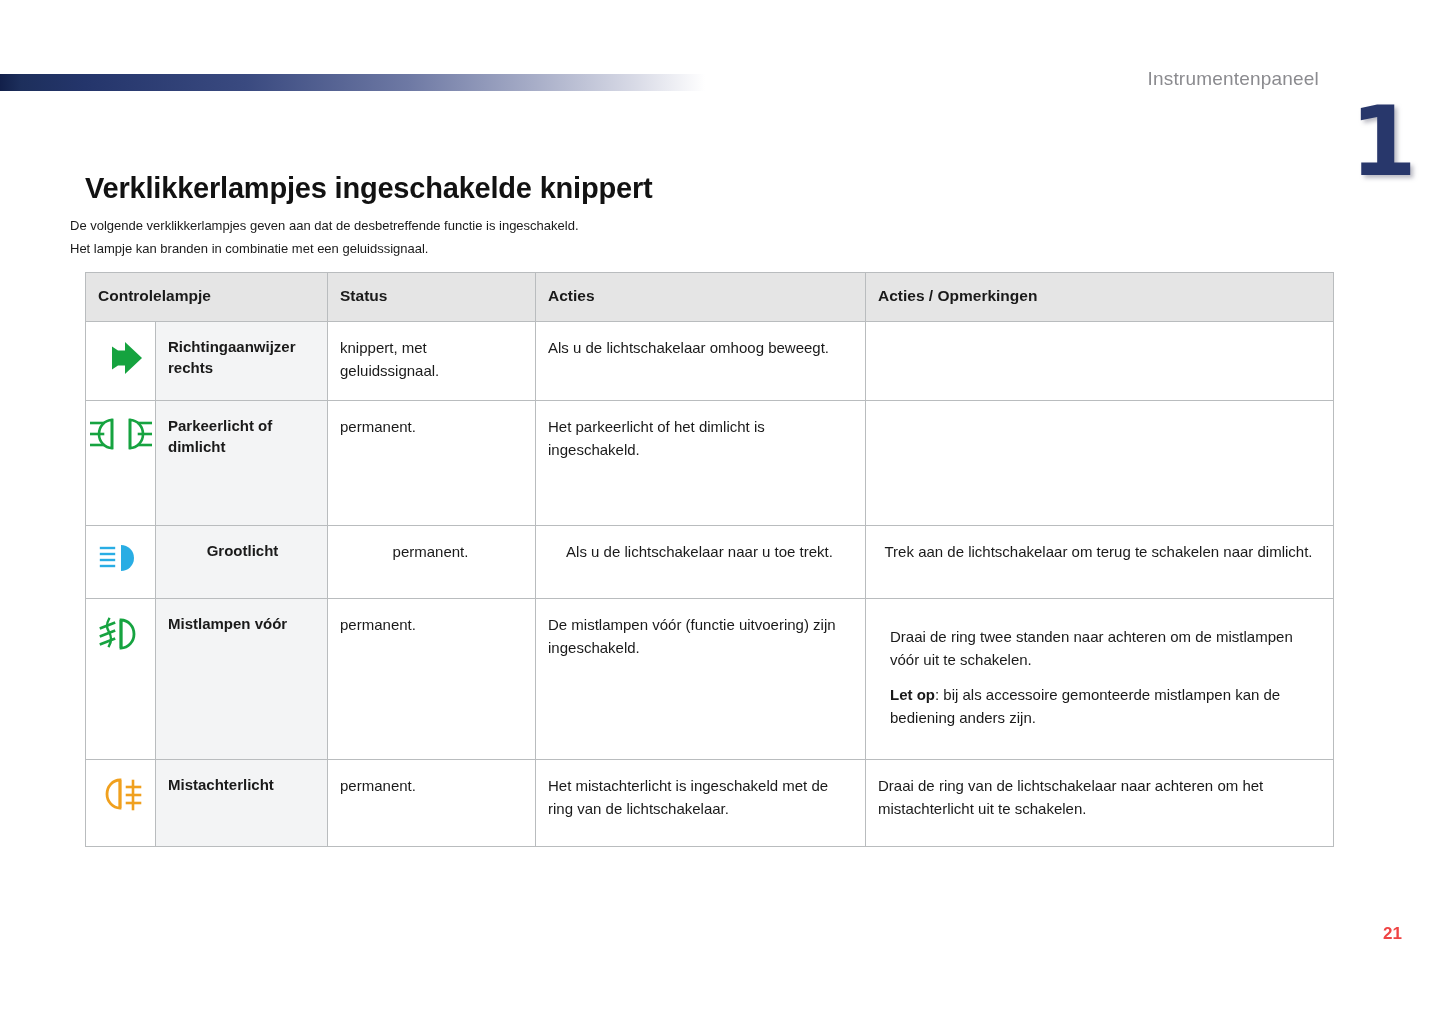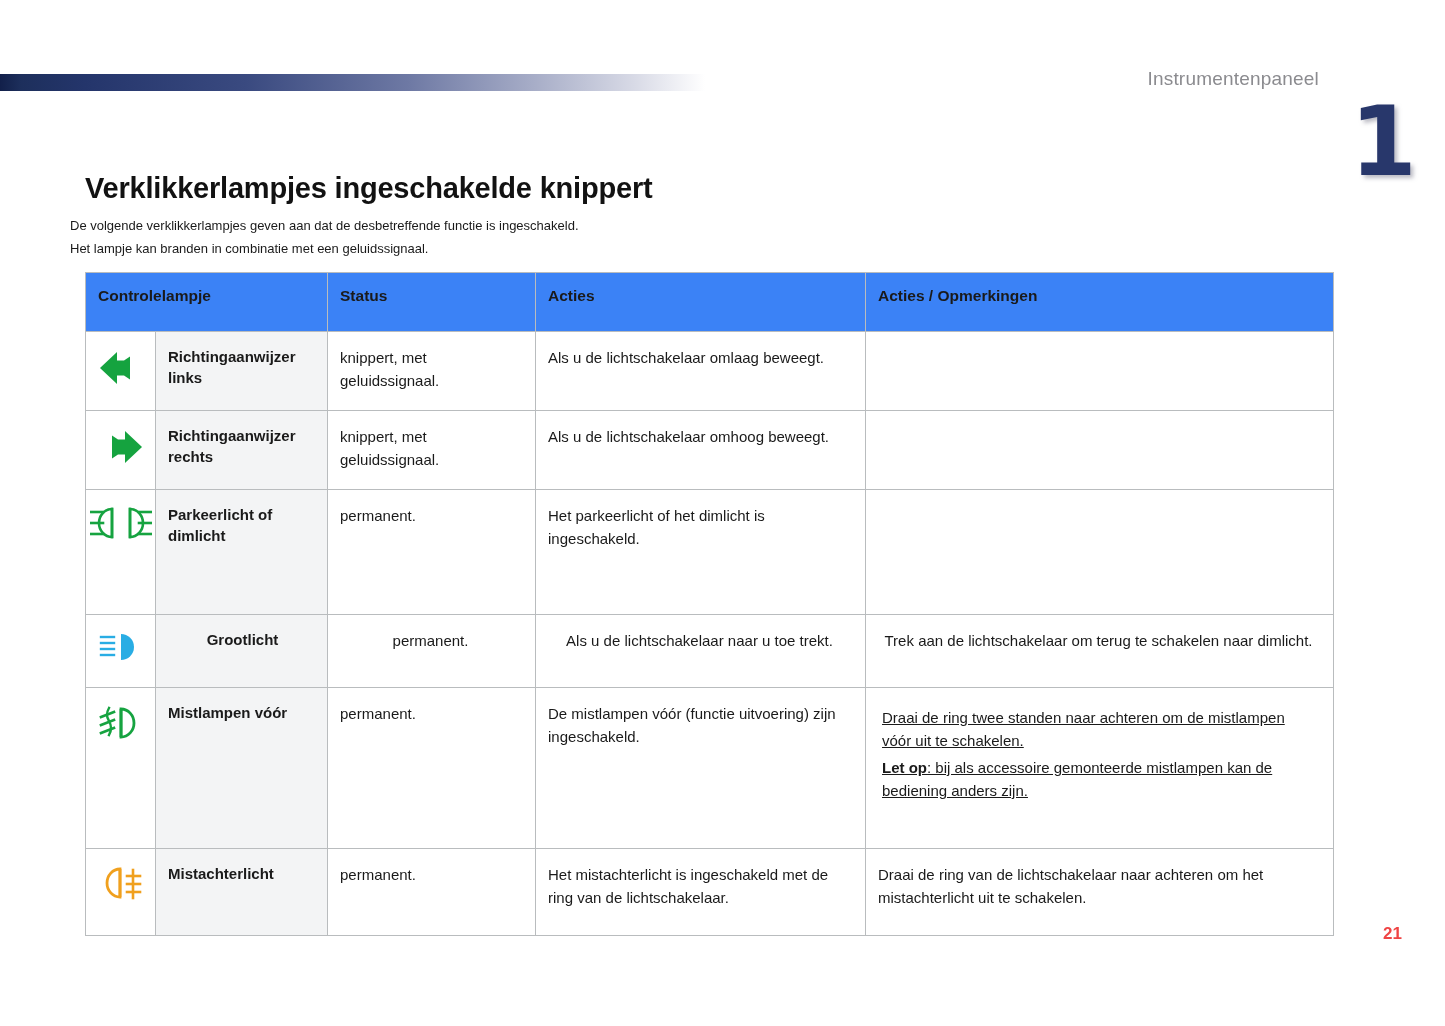--- a/index.html
+++ b/index.html
@@ -86,25 +86,25 @@
     table-layout: fixed;
     font-size: 15px;
   }
   .verkl-table th,
   .verkl-table td {
     border: 1px solid #b9bcbe;
     vertical-align: top;
     padding: 0;
   }
   .verkl-table thead th {
-    background: #3b82f6;
+    background: #e5e5e5;
     font-weight: bold;
     text-align: left;
     font-size: 15.5px;
-    padding: 14px 12px 26px 12px;
+    padding: 14px 12px 16px 12px;
     height: 17px;
   }
   .col-icon   { width: 70px; }
   .col-name   { width: 172px; }
   .col-status { width: 208px; }
   .col-cause  { width: 330px; }
   .col-action { width: 468px; }
 
   td.cell-icon {
     width: 70px;
@@ -117,21 +117,21 @@
     background: #f3f4f5;
     font-weight: bold;
     padding: 14px 10px 10px 12px;
     line-height: 21px;
   }
   td.cell-text {
     background: #ffffff;
     padding: 14px 14px 10px 12px;
     line-height: 23px;
   }
-  td.cell-text p { margin: 4px; text-decoration: underline; }
+  td.cell-text p { margin: 12px; }
   .note-lbl { font-weight: bold; }
 
   
   .r-turn   td { height: 54px; }
   .r-park   td { height: 100px; }
   .r-high   td { height: 48px; text-align: center; }
   .r-fogf   td { height: 136px; }
   .r-fogr   td { height: 62px; }
 
   
@@ -170,31 +170,20 @@
   <thead>
     <tr>
       <th colspan="2">Controlelampje</th>
       <th>Status</th>
       <th>Acties</th>
       <th>Acties / Opmerkingen</th>
     </tr>
   </thead>
   <tbody>
 
-    <tr class="r-turn">
-      <td class="cell-icon">
-        <svg class="ico" width="48" height="40" viewBox="0 0 48 40">
-          <path d="M3 20 L20 4 L20 12.5 L27 12.5 L33 8.5 L33 31.5 L27 27.5 L20 27.5 L20 36 Z" fill="#15a33f"></path>
-        </svg>
-      </td>
-      <td class="cell-name">Richtingaanwijzer links</td>
-      <td class="cell-text">knippert, met geluidssignaal.</td>
-      <td class="cell-text">Als u de lichtschakelaar omlaag beweegt.</td>
-      <td class="cell-text"></td>
-    </tr>
 
     <tr class="r-turn">
       <td class="cell-icon">
         <svg class="ico" width="48" height="40" viewBox="0 0 48 40">
           <path d="M45 20 L28 4 L28 12.5 L21 12.5 L15 8.5 L15 31.5 L21 27.5 L28 27.5 L28 36 Z" fill="#15a33f"></path>
         </svg>
       </td>
       <td class="cell-name">Richtingaanwijzer rechts</td>
       <td class="cell-text">knippert, met geluidssignaal.</td>
       <td class="cell-text">Als u de lichtschakelaar omhoog beweegt.</td>

